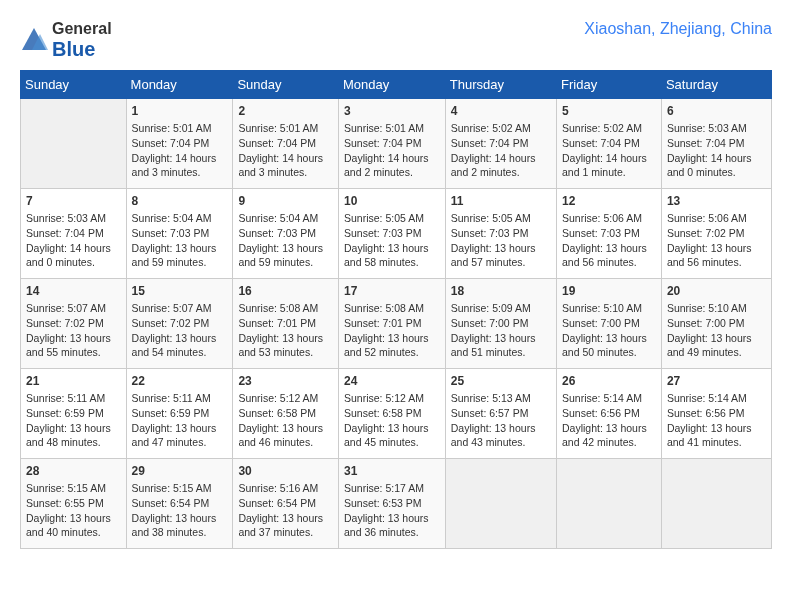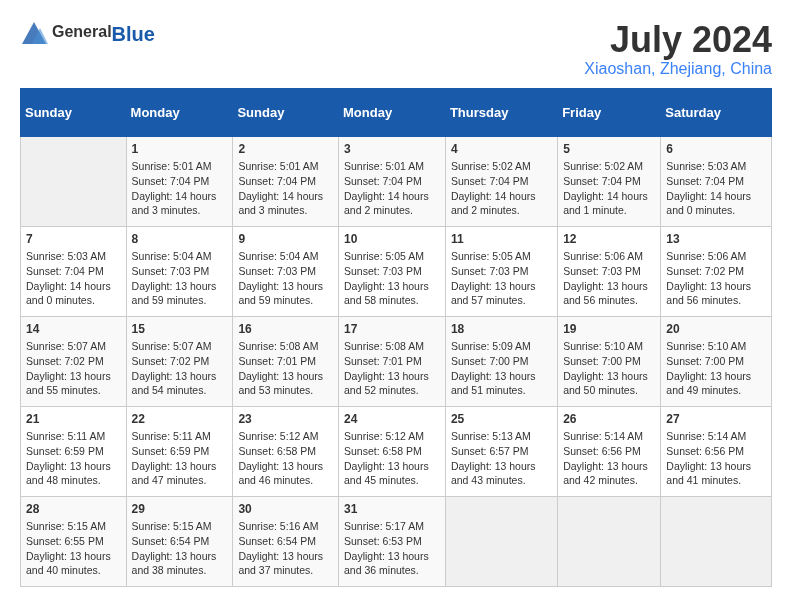--- a/index.html
+++ b/index.html
@@ -16,21 +16,21 @@
       align-items: flex-start;
       margin-bottom: 10px;
     }
     .logo {
       display: flex;
       align-items: center;
       gap: 4px;
     }
     .logo-text {
       display: flex;
-      flex-direction: row;
+      flex-direction: column;
       line-height: 1.1;
     }
     .logo-general {
       font-size: 16px;
       font-weight: bold;
       color: #333;
     }
     .logo-blue {
       font-size: 20px;
       font-weight: bold;
@@ -54,24 +54,24 @@
       color: #3b82f6;
     }
     table {
       width: 100%;
       border-collapse: collapse;
       font-size: 11px;
     }
     thead tr th {
       background-color: #1a5aab;
       color: #fff;
-      padding: 16px 4px;
+      padding: 6px 4px;
       text-align: left;
       font-size: 13px;
-      font-weight: bold;
+      font-weight: normal;
       border: 1px solid #1a5aab;
     }
     tbody tr td {
       border: 1px solid #ccc;
       padding: 4px 5px;
       vertical-align: top;
       min-height: 80px;
       height: 90px;
       color: #333;
       font-size: 10.5px;
@@ -101,21 +101,20 @@
     <svg class="logo-icon" viewBox="0 0 28 28">
       <polygon points="14,2 26,24 2,24" fill="#1a5aab" opacity="0.8"></polygon>
       <polygon points="20,8 28,24 12,24" fill="#4a8fd4" opacity="0.6"></polygon>
     </svg>
     <div class="logo-text">
       <span class="logo-general">General</span>
       <span class="logo-blue">Blue</span>
     </div>
   </div>
   <div class="title-block">
-    <div class="main-title">July 2024</div>
     <div class="subtitle">Xiaoshan, Zhejiang, China</div>
   </div>
 </div>
 
 <table>
   <thead>
     <tr>
     <th>Sunday</th>
         <th>Monday</th>
         <th>Sunday</th>

